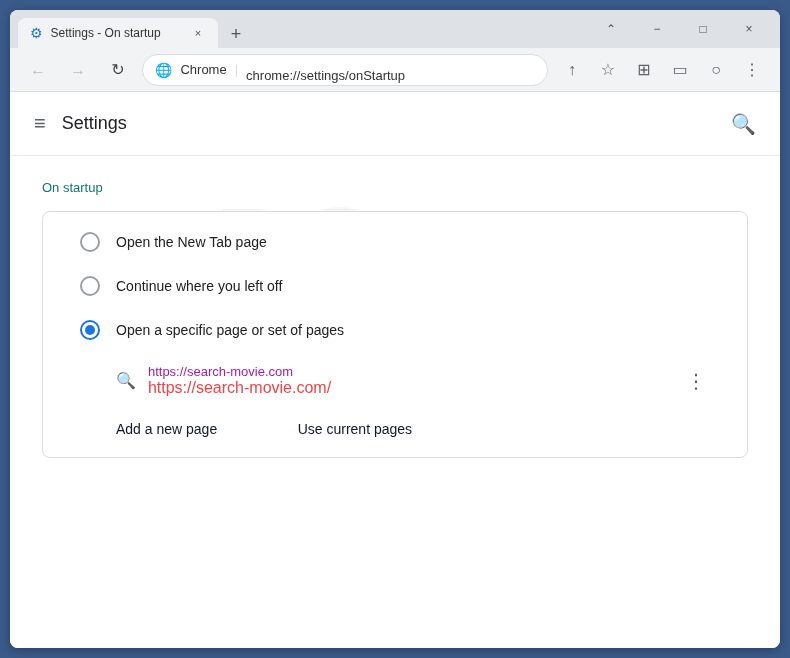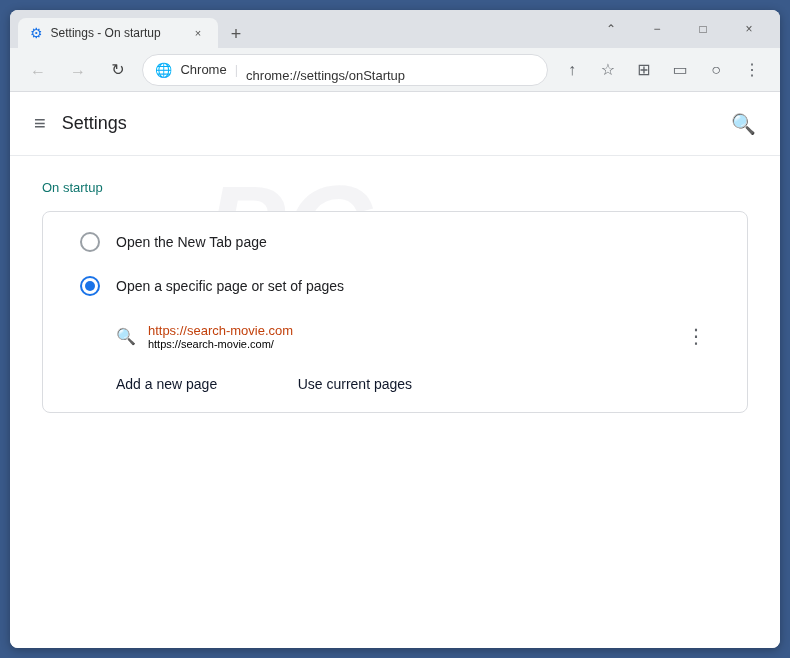--- a/index.html
+++ b/index.html
@@ -274,25 +274,25 @@
     .search-url-icon {
       font-size: 16px;
       color: #5f6368;
       flex-shrink: 0;
     }
     .url-info {
       flex: 1;
     }
     .url-main {
       font-size: 13px;
-      color: #c2410c;
+      color: #a21caf;
     }
     .url-sub {
-      font-size: 11px;
-      color: #000000;
+      font-size: 16px;
+      color: #ef4444;
     }
     .more-vert {
       font-size: 20px;
       color: #5f6368;
       cursor: pointer;
       padding: 4px;
       border-radius: 50%;
     }
     .link-btn {
       display: inline-block;
@@ -361,20 +361,24 @@
         <div class="section-label">On startup</div>
 
         <div class="startup-card">
           
           <div class="radio-option">
             <div class="radio-circle"></div>
             <span class="radio-label">Open the New Tab page</span>
           </div>
 
           
+          <div class="radio-option">
+            <div class="radio-circle"></div>
+            <span class="radio-label">Continue where you left off</span>
+          </div>
 
           
           <div class="radio-option">
             <div class="radio-circle selected">
               <div class="radio-dot"></div>
             </div>
             <span class="radio-label">Open a specific page or set of pages</span>
           </div>
 
           

